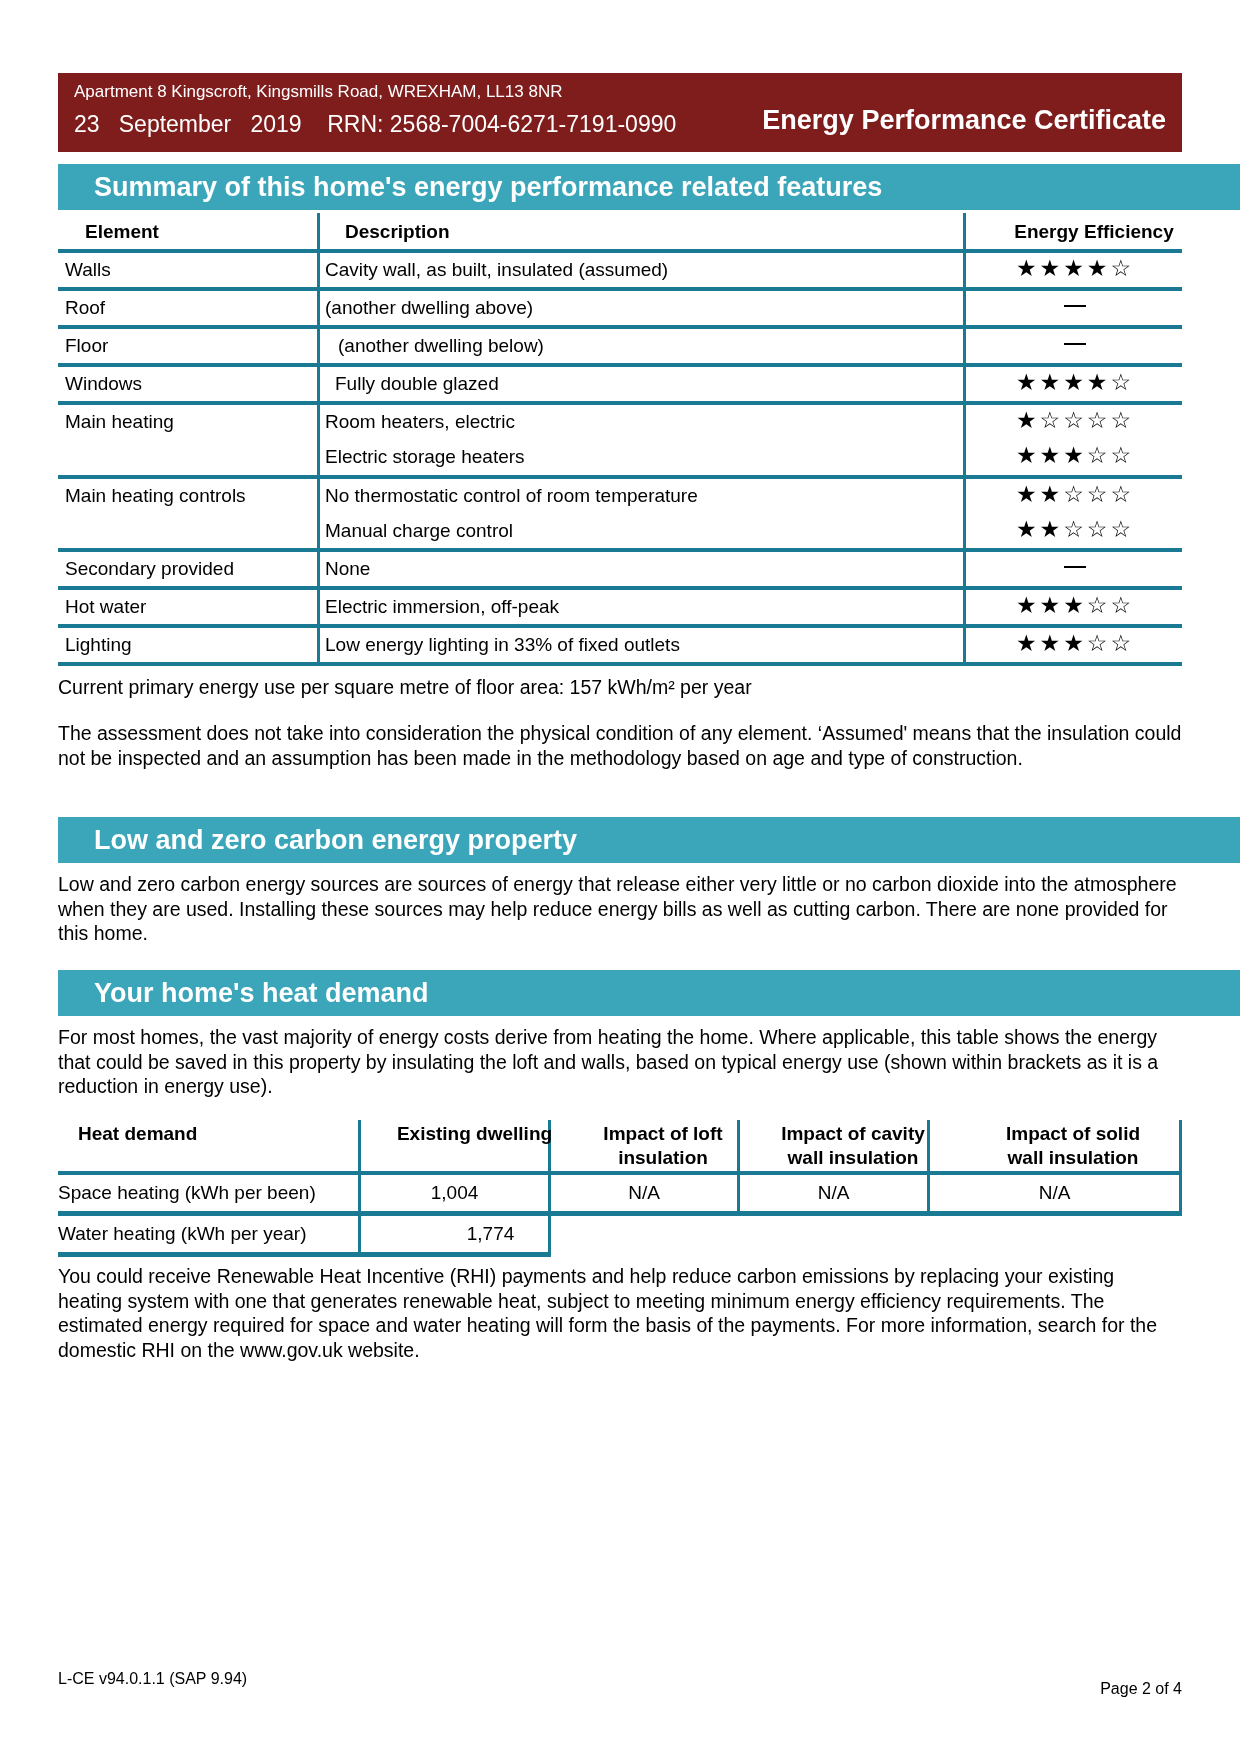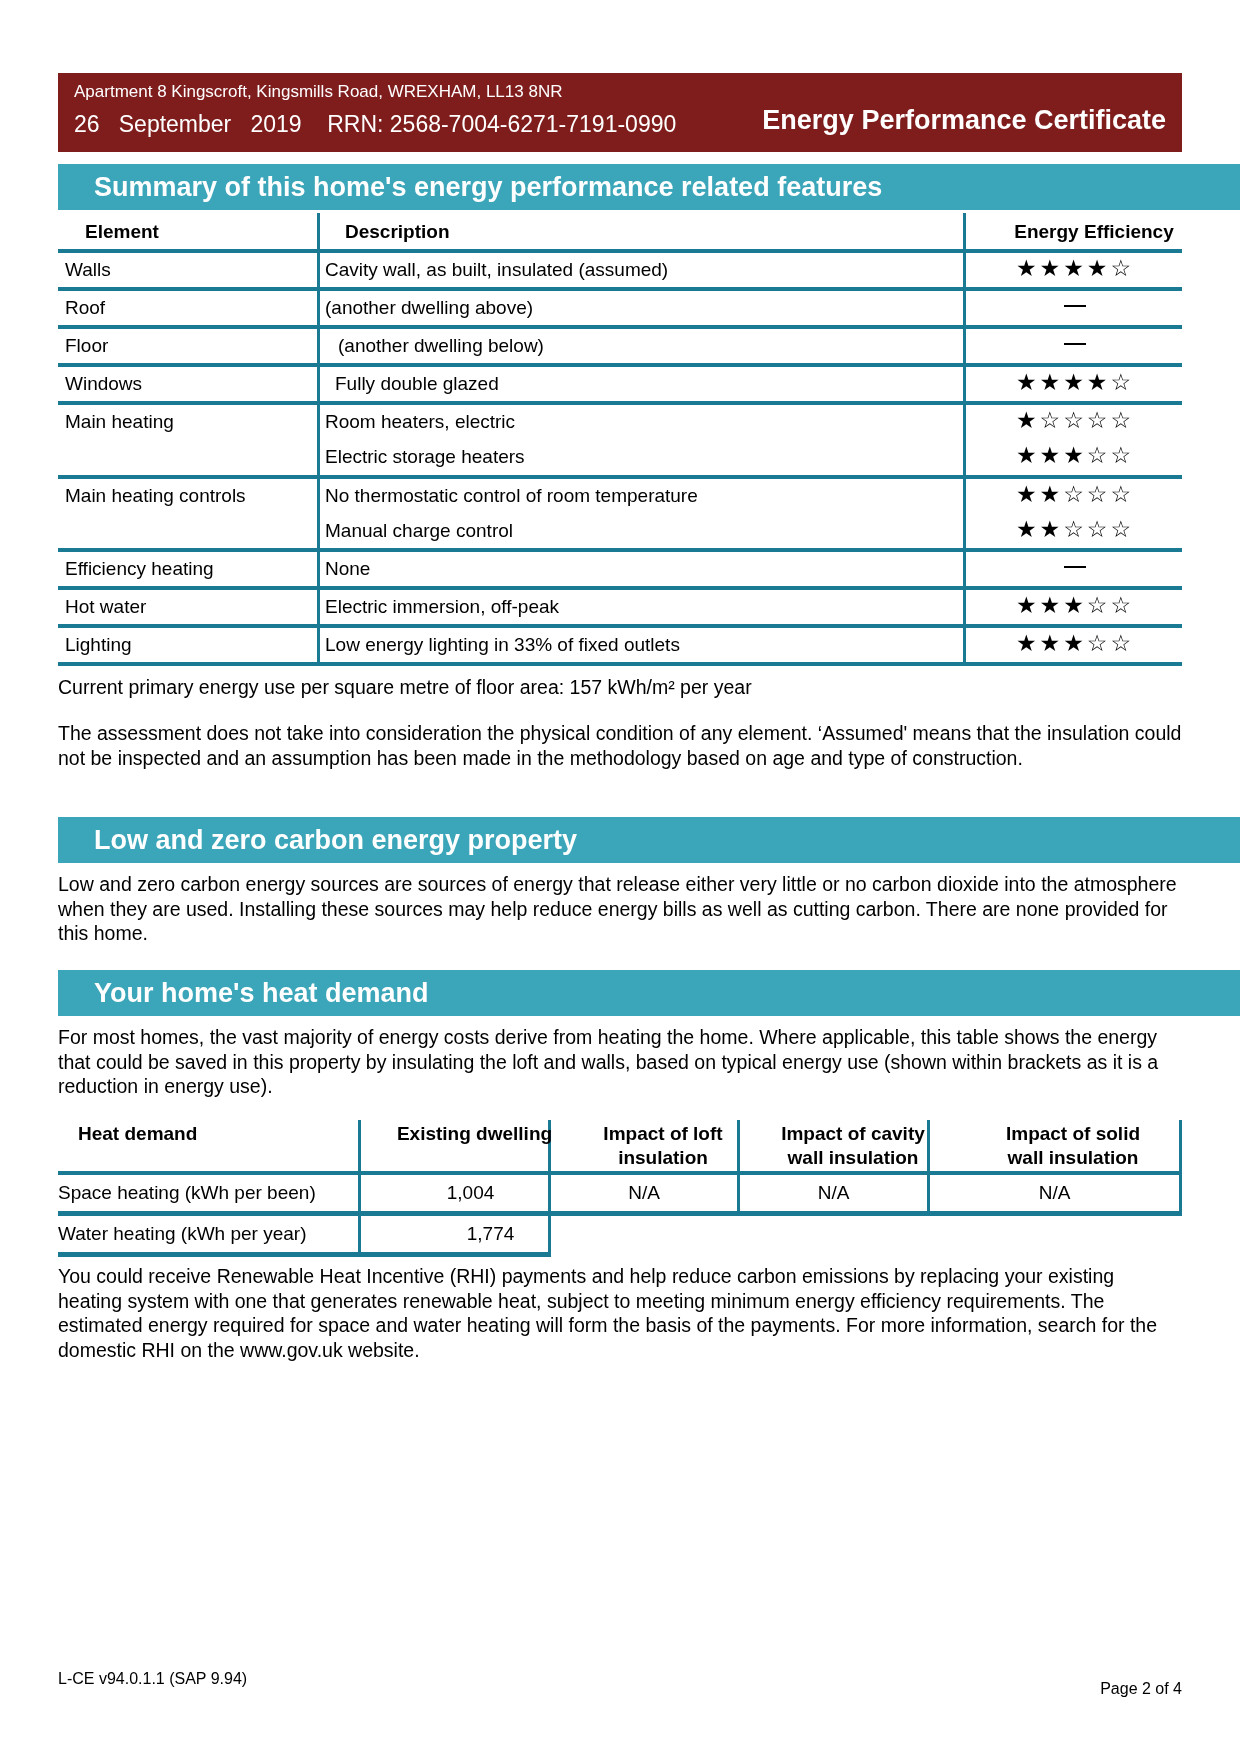--- a/index.html
+++ b/index.html
@@ -17,21 +17,21 @@
   .stars { position:absolute; font-size:23px; letter-spacing:3px; text-align:center; width:218px; }
   .dash { position:absolute; width:22px; height:2px; background:#000; }
   .para { position:absolute; left:58px; width:1124px; font-size:19.5px; line-height:24.5px; }
   .foot { position:absolute; font-size:16px; }
 </style>
 </head>
 <body>
 
 <div class="abs hdr">
   <div class="addr">Apartment 8 Kingscroft, Kingsmills Road, WREXHAM, LL13 8NR</div>
-  <div class="meta"><span>26</span>   <span>September</span>   <span>2019</span>    <span>RRN: 2568-7004-6271-7191-0990</span></div>
+  <div class="meta"><span>23</span>   <span>September</span>   <span>2019</span>    <span>RRN: 2568-7004-6271-7191-0990</span></div>
   <div class="title">Energy Performance Certificate</div>
 </div>
 
 <div class="abs bar" style="top:164px;">Summary of this home's energy performance related features</div>
 
 <div class="tbl" style="left:58px;top:210px;width:1124px;height:460px;">
 
   <div class="line" style="left:259px;top:3px;width:3px;height:452px;"></div>
   <div class="line" style="left:905px;top:3px;width:3px;height:452px;"></div>
 
@@ -71,21 +71,21 @@
   <div class="cell" style="left:267px;top:235px;">Electric storage heaters</div>
   <div class="stars" style="left:908px;top:197px;">★☆☆☆☆</div>
   <div class="stars" style="left:908px;top:232px;">★★★☆☆</div>
 
   <div class="cell" style="left:7px;top:274px;">Main heating controls</div>
   <div class="cell" style="left:267px;top:274px;">No thermostatic control of room temperature</div>
   <div class="cell" style="left:267px;top:309px;">Manual charge control</div>
   <div class="stars" style="left:908px;top:271px;">★★☆☆☆</div>
   <div class="stars" style="left:908px;top:306px;">★★☆☆☆</div>
 
-  <div class="cell" style="left:7px;top:347px;">Efficiency heating</div>
+  <div class="cell" style="left:7px;top:347px;">Secondary provided</div>
   <div class="cell" style="left:267px;top:347px;">None</div>
   <div class="dash" style="left:1006px;top:356px;"></div>
 
   <div class="cell" style="left:7px;top:385px;">Hot water</div>
   <div class="cell" style="left:267px;top:385px;">Electric immersion, off-peak</div>
   <div class="stars" style="left:908px;top:382px;">★★★☆☆</div>
 
   <div class="cell" style="left:7px;top:423px;">Lighting</div>
   <div class="cell" style="left:267px;top:423px;">Low energy lighting in 33% of fixed outlets</div>
   <div class="stars" style="left:908px;top:420px;">★★★☆☆</div>
@@ -112,21 +112,21 @@
   <div class="line" style="left:0;top:93px;width:1124px;height:5px;"></div>
   <div class="line" style="left:0;top:134px;width:493px;height:5px;"></div>
 
   <div class="cell hcell" style="left:0;top:4px;">Heat demand</div>
   <div class="cell hcell" style="left:303px;top:4px;width:187px;text-align:center;">Existing dwelling</div>
   <div class="cell hcell" style="left:512px;top:4px;width:146px;text-align:center;">Impact of loft insulation</div>
   <div class="cell hcell" style="left:697px;top:4px;width:156px;text-align:center;">Impact of cavity wall insulation</div>
   <div class="cell hcell" style="left:912px;top:4px;width:166px;text-align:center;">Impact of solid wall insulation</div>
 
   <div class="cell" style="left:0;top:63px;">Space heating (kWh per been)</div>
-  <div class="cell" style="left:303px;top:63px;width:187px;text-align:center;padding-left:16px;">1,004</div>
+  <div class="cell" style="left:303px;top:63px;width:187px;text-align:center;">1,004</div>
   <div class="cell" style="left:493px;top:63px;width:186px;text-align:center;">N/A</div>
   <div class="cell" style="left:682px;top:63px;width:187px;text-align:center;">N/A</div>
   <div class="cell" style="left:872px;top:63px;width:249px;text-align:center;">N/A</div>
 
   <div class="cell" style="left:0;top:104px;">Water heating (kWh per year)</div>
   <div class="cell" style="left:303px;top:104px;width:187px;text-align:center;margin-left:36px;">1,774</div>
 </div>
 
 <div class="para" style="top:1264px;">You could receive Renewable Heat Incentive (RHI) payments and help reduce carbon emissions by replacing your existing heating system with one that generates renewable heat, subject to meeting minimum energy efficiency requirements. The estimated energy required for space and water heating will form the basis of the payments. For more information, search for the domestic RHI on the www.gov.uk website.</div>
 

